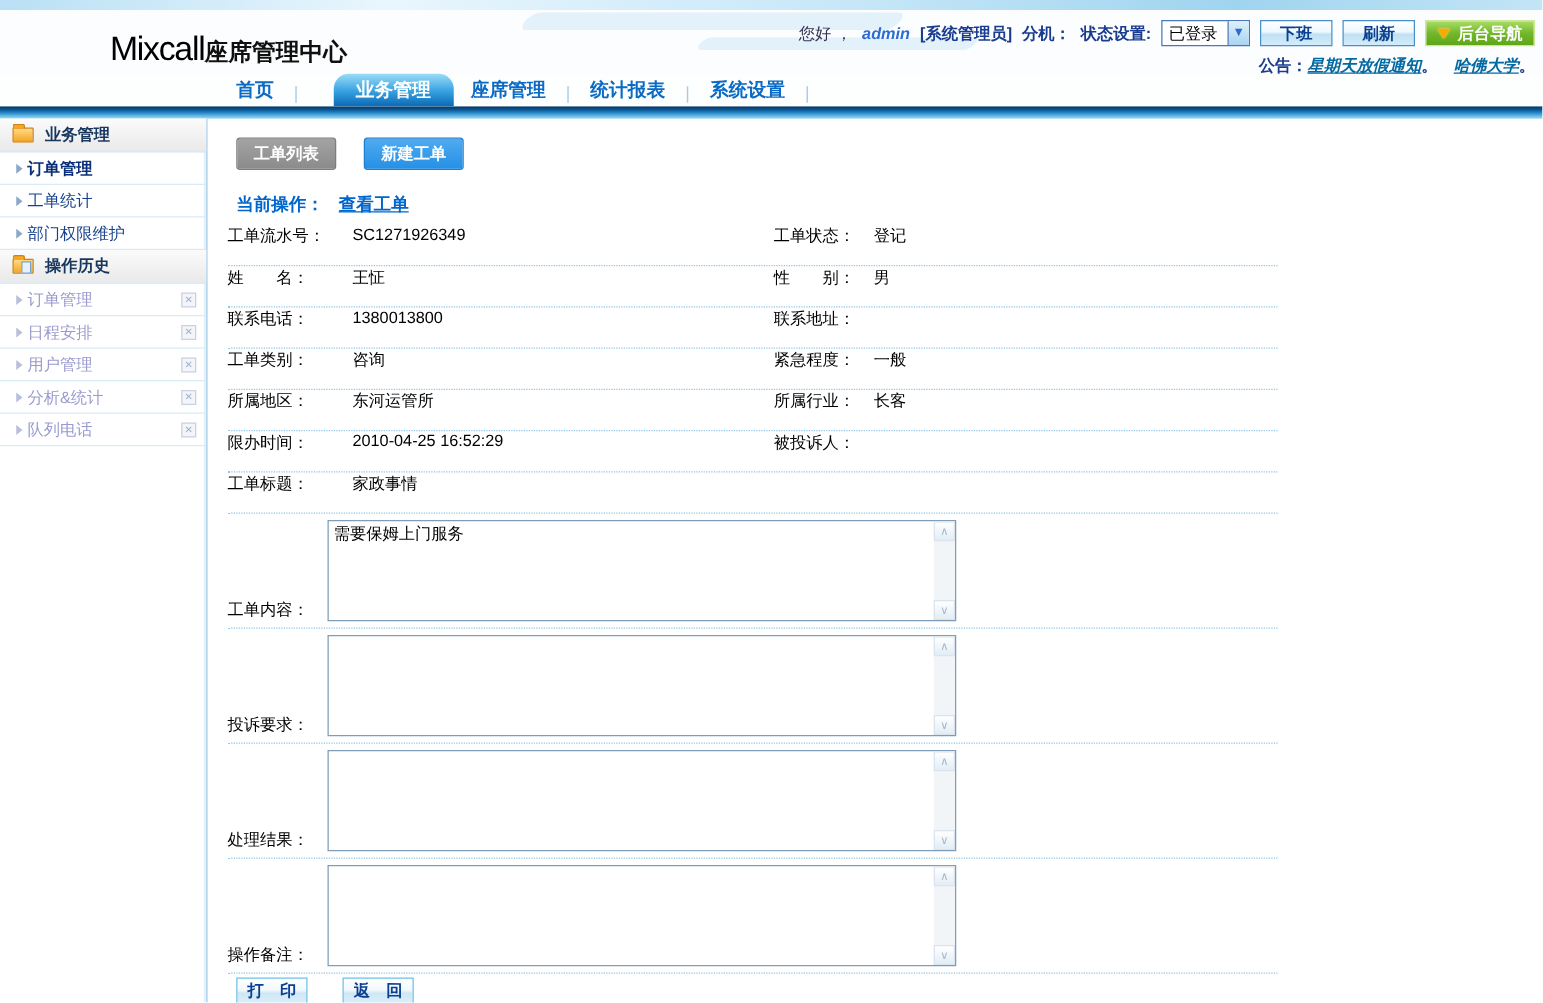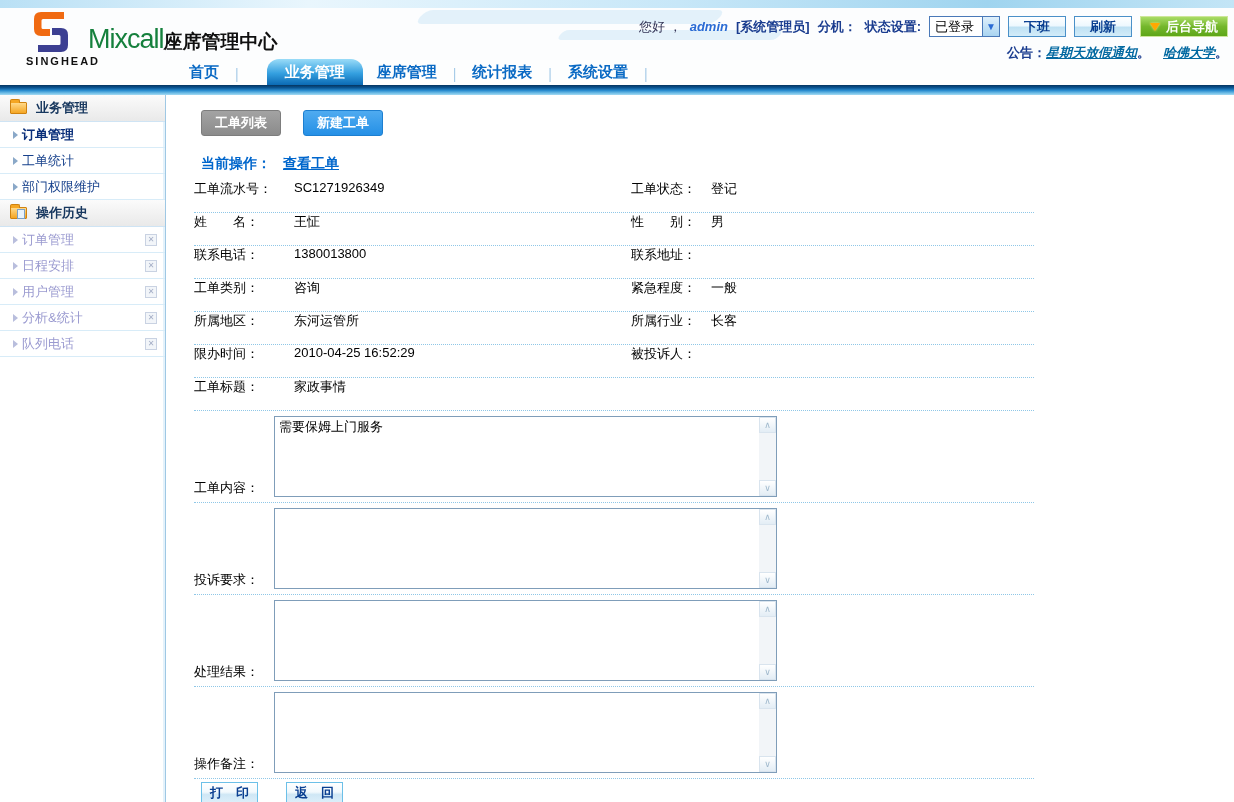--- a/index.html
+++ b/index.html
@@ -13,21 +13,21 @@
   
   .header { position:relative; height:52px; background:#fcfdfe; overflow:visible; }
   .decor1,.decor2 { position:absolute; background:rgba(170,215,243,.30); transform:skewX(-40deg); border-radius:20px; }
   .decor1 { left:420px; top:2px; width:300px; height:14px; }
   .decor2 { left:560px; top:22px; width:220px; height:10px; }
 
   .logo-box { position:absolute; left:26px; top:2px; width:120px; z-index:5; }
   .logo-mark { display:block; }
   .logo-text { font-size:11px; font-weight:bold; letter-spacing:2px; color:#111; margin-top:1px; }
   .brand { position:absolute; left:88px; top:16px; white-space:nowrap; z-index:4; }
-  .brand-name { font-size:27px; color:#15803d; letter-spacing:-1px; }
+  .brand-name { font-size:27px; color:#000000; letter-spacing:-1px; }
   .brand-suffix { font-size:19px; font-weight:bold; color:#101010; }
 
   .user-line { position:absolute; right:6px; top:8px; display:flex; align-items:center; gap:8px;
     font-size:13px; font-weight:bold; color:#1a3c8f; white-space:nowrap; z-index:6; }
   .greeting { font-weight:normal; color:#335; }
   .username { color:#2a6bd4;font-style:italic; }
   .status-select { display:flex; align-items:center; border:1px solid #4a79b8; background:#fff; height:21px; cursor:pointer; }
   .status-select .val { font-weight:normal; color:#000; padding:0 5px; font-size:13px; width:52px; }
   .select-arrow { width:17px; height:19px; border-left:1px solid #4a79b8;
     background:linear-gradient(#dff0fb,#a9d4f1); color:#2a6bd4; font-size:10px;
@@ -54,21 +54,21 @@
     background:linear-gradient(180deg,#9adcf8,#35a0e0 55%,#0b6ab4); margin-left:26px; }
   .tab-active::before { content:''; position:absolute; left:-22px; bottom:0; width:34px; height:16px;
     background:linear-gradient(180deg,#7cc8ee,#1d84c6); transform:skewX(-38deg); border-radius:10px 0 0 0; z-index:-1; }
 
   .blueband { height:10px;
     background:linear-gradient(180deg,#05345f 0%,#0a5694 28%,#2a8cce 55%,#6dbce6 80%,#a5daf3 100%); }
 
   
   .content { display:flex; height:707px; }
   .sidebar { width:166px; flex:none; border-right:1px solid #9fc8e4; box-shadow:inset -2px 0 0 #e4f2fb; background:#fff; }
-  .main { flex:1; padding:15px 0 0 28px; }
+  .main { flex:1; padding:15px 0 0 16px; }
 
   
   .sec-header { height:27px; display:flex; align-items:center; gap:9px; padding-left:10px;
     background:linear-gradient(#fbfbfb,#e9e9e9); border-bottom:1px solid #cfe4f4;
     font-size:13px; font-weight:bold; color:#17375e; }
   .folder-icon { width:17px; height:12px; background:linear-gradient(#ffd98a,#f5a623); border:1px solid #cf8210;
     border-radius:1px; position:relative; flex:none; }
   .folder-icon::before { content:''; position:absolute; top:-4px; left:-1px; width:8px; height:3px;
     background:#f5a623; border:1px solid #cf8210; border-bottom:none; border-radius:2px 2px 0 0; }
   .folder-icon.hist::after { content:''; position:absolute; right:1px; top:1px; width:6px; height:8px;
@@ -117,27 +117,20 @@
 </style>
 </head>
 <body>
 
 <div class="top-strip"></div>
 
 <div class="header">
   <div class="decor1"></div>
   <div class="decor2"></div>
 
-  <div class="logo-box">
-    <svg class="logo-mark" width="50" height="44" viewBox="0 0 50 44">
-      <path d="M38 2 H15 Q8 2 8 9 V19 Q8 26 15 26 H24 V19 H17 Q15.5 19 15.5 17.5 V10.5 Q15.5 9 17 9 H38 Z" fill="#f06a12"></path>
-      <path d="M12 42 H35 Q42 42 42 35 V25 Q42 18 35 18 H26 V25 H33 Q34.5 25 34.5 26.5 V33.5 Q34.5 35 33 35 H12 Z" fill="#3c3f92"></path>
-    </svg>
-    <div class="logo-text">SINGHEAD</div>
-  </div>
 
   <div class="brand">
     <span class="brand-name">Mixcall</span><span class="brand-suffix">座席管理中心</span>
   </div>
 
   <div class="user-line">
     <span class="greeting">您好 ，</span>
     <span class="username">admin</span>
     <span>[系统管理员]</span>
     <span>分机：</span>

